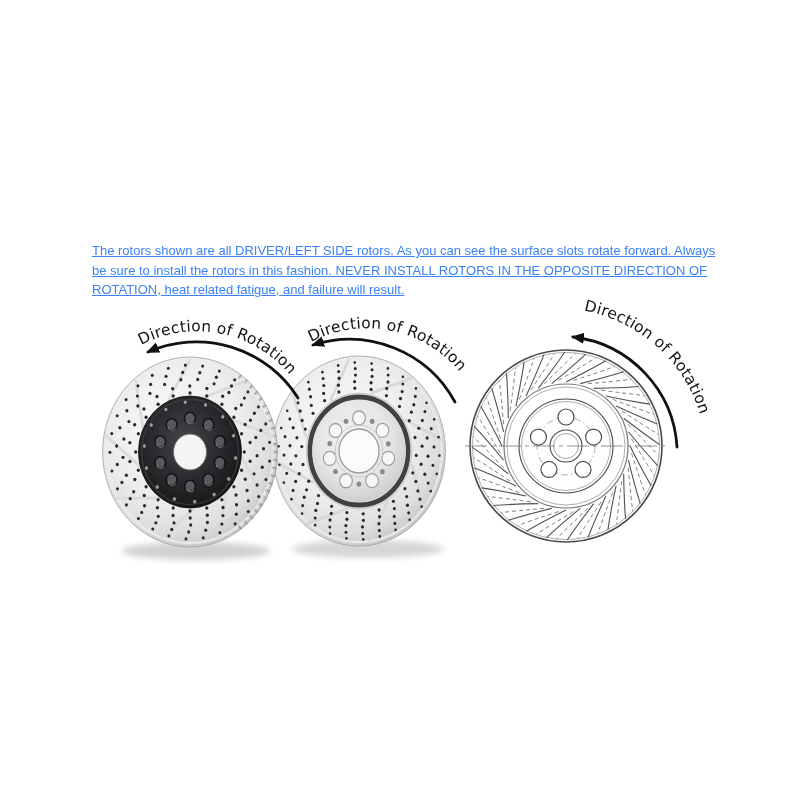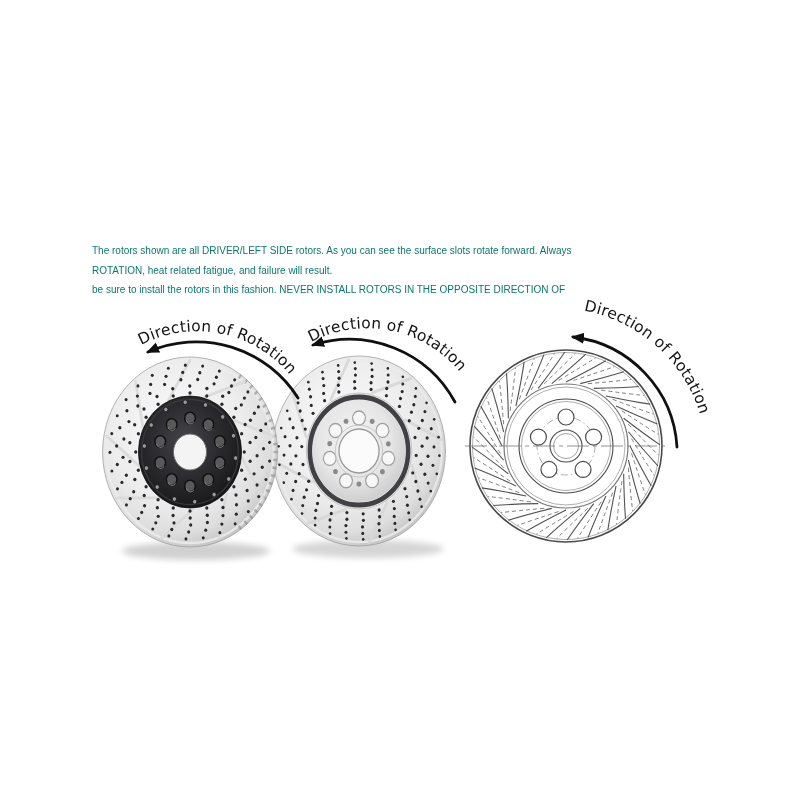--- a/index.html
+++ b/index.html
@@ -1,31 +1,31 @@
 <!DOCTYPE html>
 <html><head>
 <meta charset="utf-8">
 <style>
   html,body{margin:0;padding:0;}
   body{width:800px;height:800px;background:#ffffff;position:relative;overflow:hidden;
        font-family:"Liberation Sans",sans-serif;}
   .notice{position:absolute;left:92px;top:241px;width:640px;
-          font-size:10px;line-height:19.5px;color:#0f766e;}
+          font-size:13px;line-height:19.5px;color:#3b82f6;text-decoration:underline;}
   .notice div{white-space:nowrap;}
   .stage{position:absolute;left:0;top:0;width:800px;height:800px;}
   .arcText{font-family:"DejaVu Sans",sans-serif;font-size:15.5px;letter-spacing:.2px;fill:#141414;}
   .arrowPath{fill:none;stroke:#101010;stroke-width:2.8;stroke-linecap:round;}
 </style>
 </head>
 <body>
 
 <div class="notice">
   <div>The rotors shown are all DRIVER/LEFT SIDE rotors. As you can see the surface slots rotate forward. Always</div>
+  <div>be sure to install the rotors in this fashion. NEVER INSTALL ROTORS IN THE OPPOSITE DIRECTION OF</div>
   <div>ROTATION, heat related fatigue, and failure will result.</div>
-  <div>be sure to install the rotors in this fashion. NEVER INSTALL ROTORS IN THE OPPOSITE DIRECTION OF</div>
 </div>
 
 <svg class="stage" viewBox="0 0 800 800">
   <defs>
     <radialGradient id="gSilver" cx="42%" cy="38%" r="68%">
       <stop offset="0" stop-color="#fafafa"></stop>
       <stop offset=".55" stop-color="#ededed"></stop>
       <stop offset=".8" stop-color="#dedede"></stop>
       <stop offset=".94" stop-color="#c6c6c6"></stop>
       <stop offset="1" stop-color="#aeaeae"></stop>

